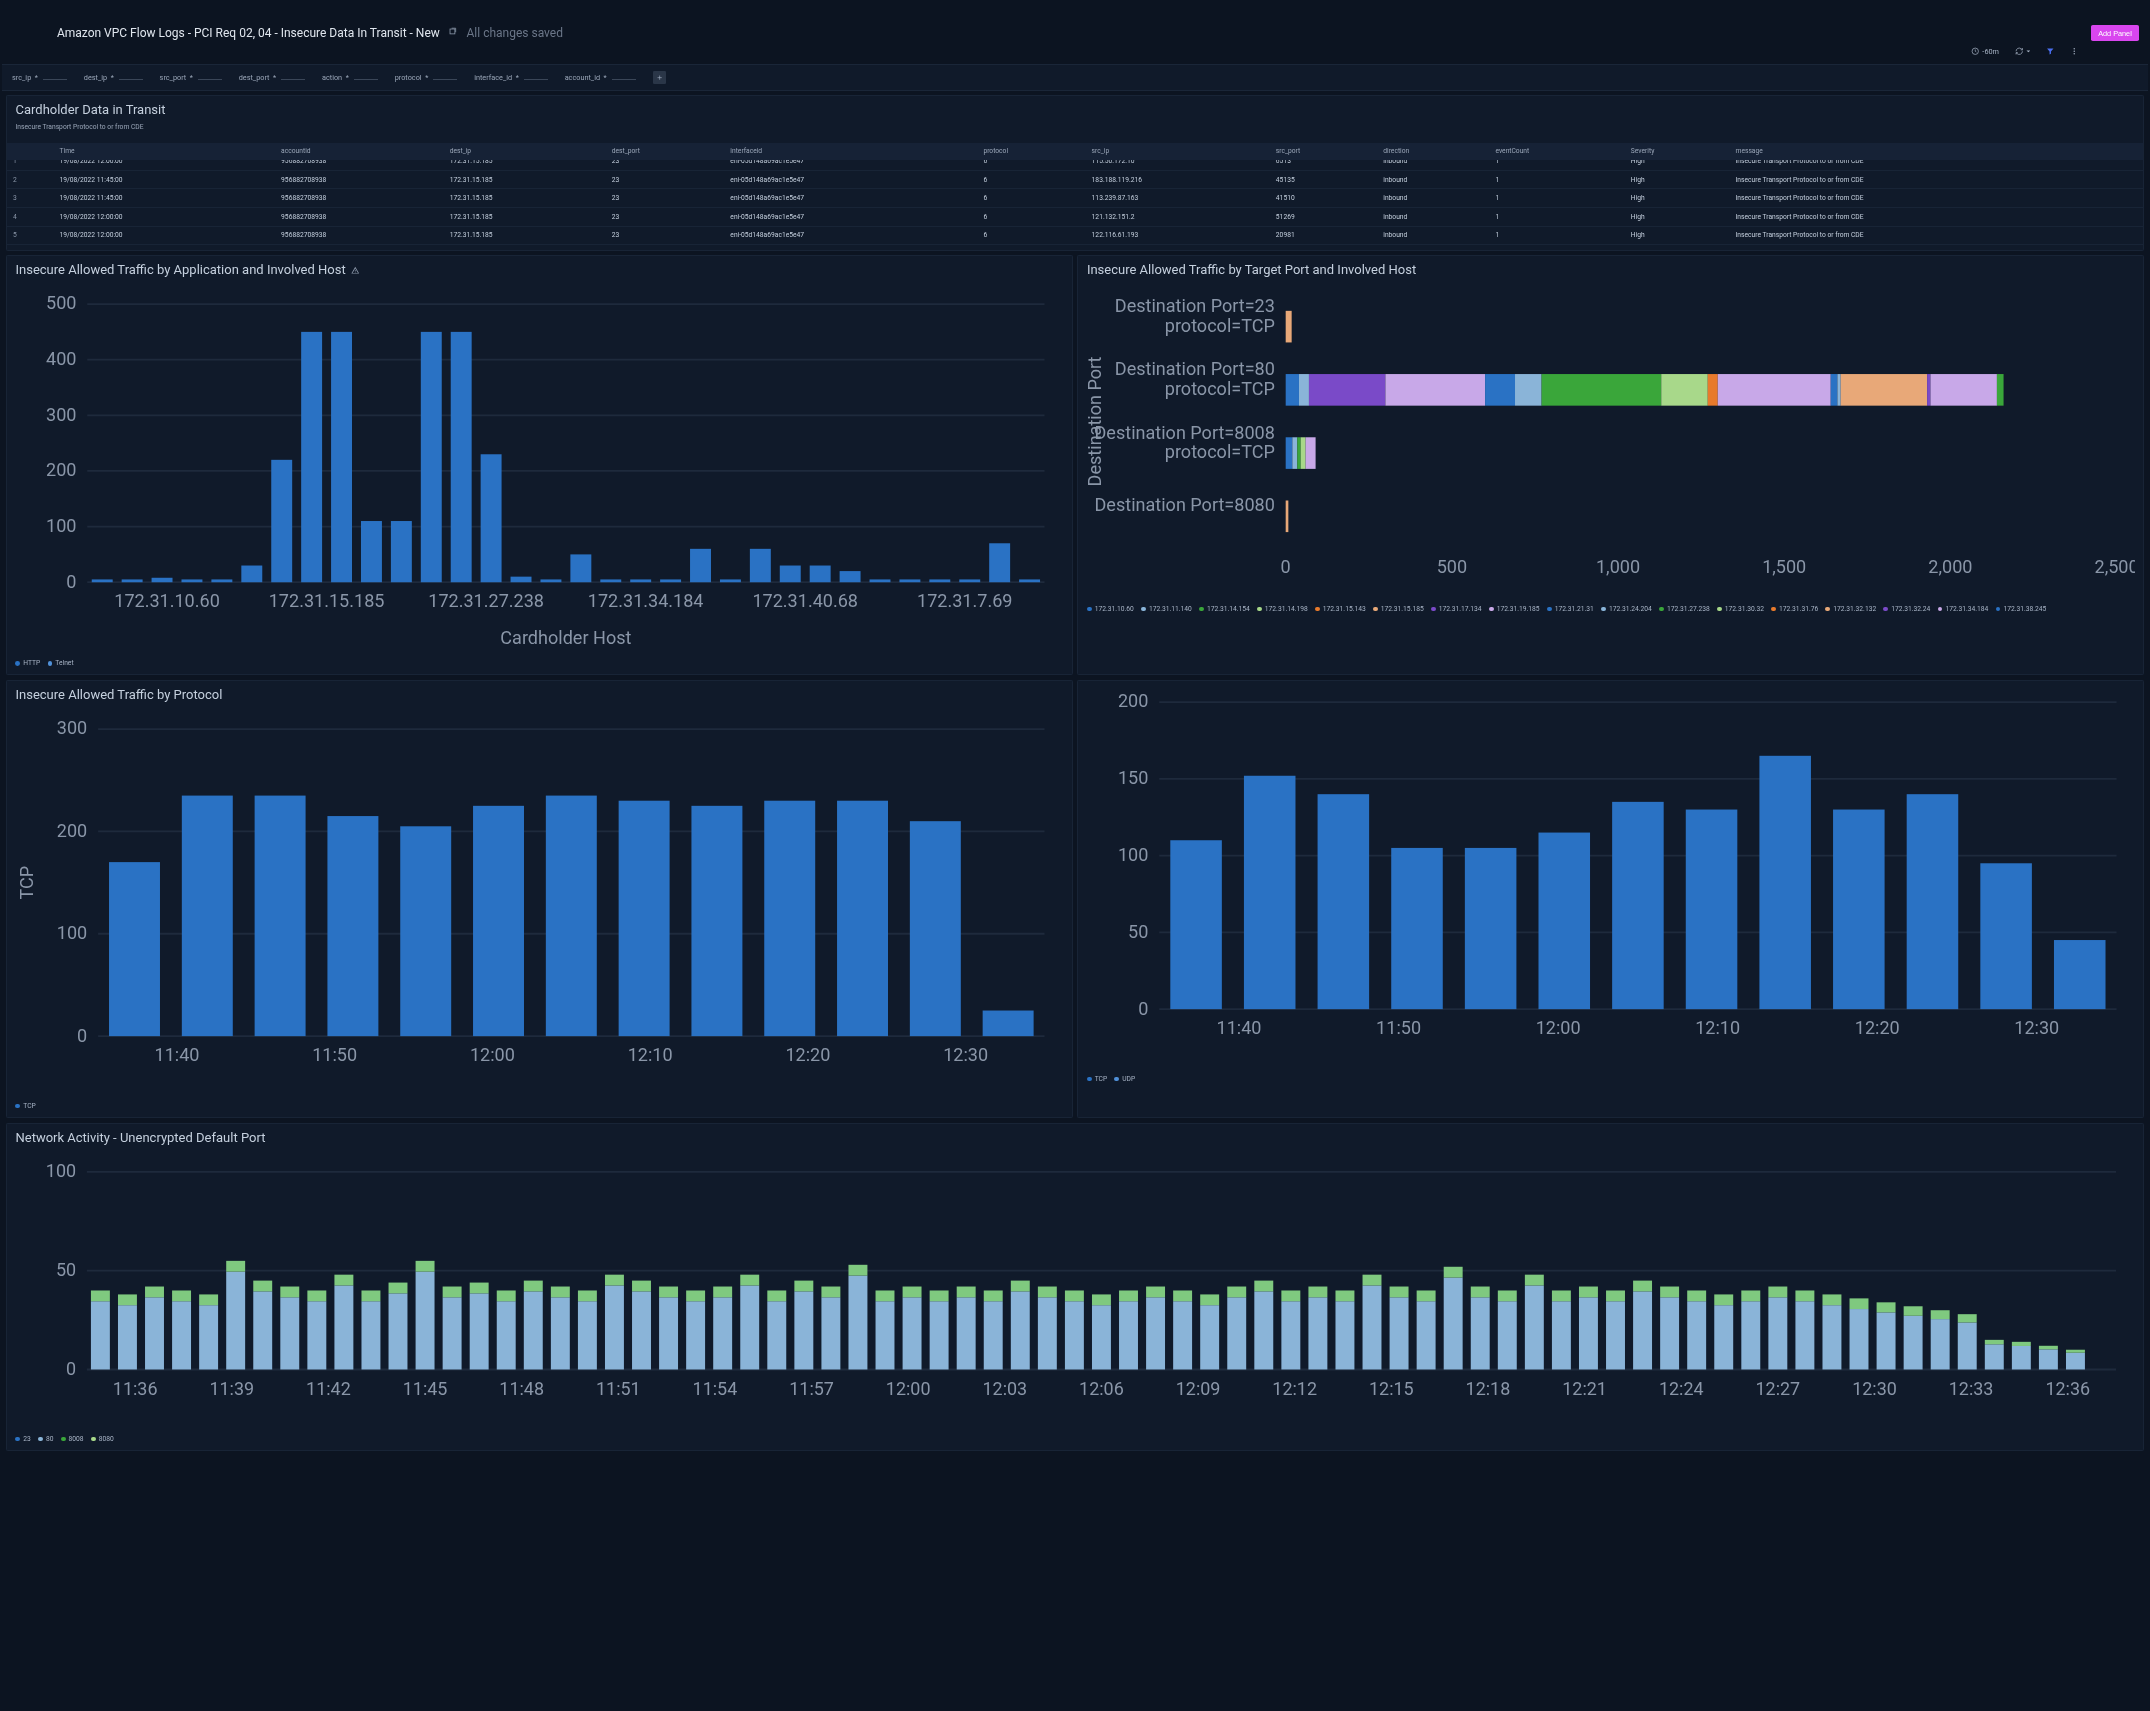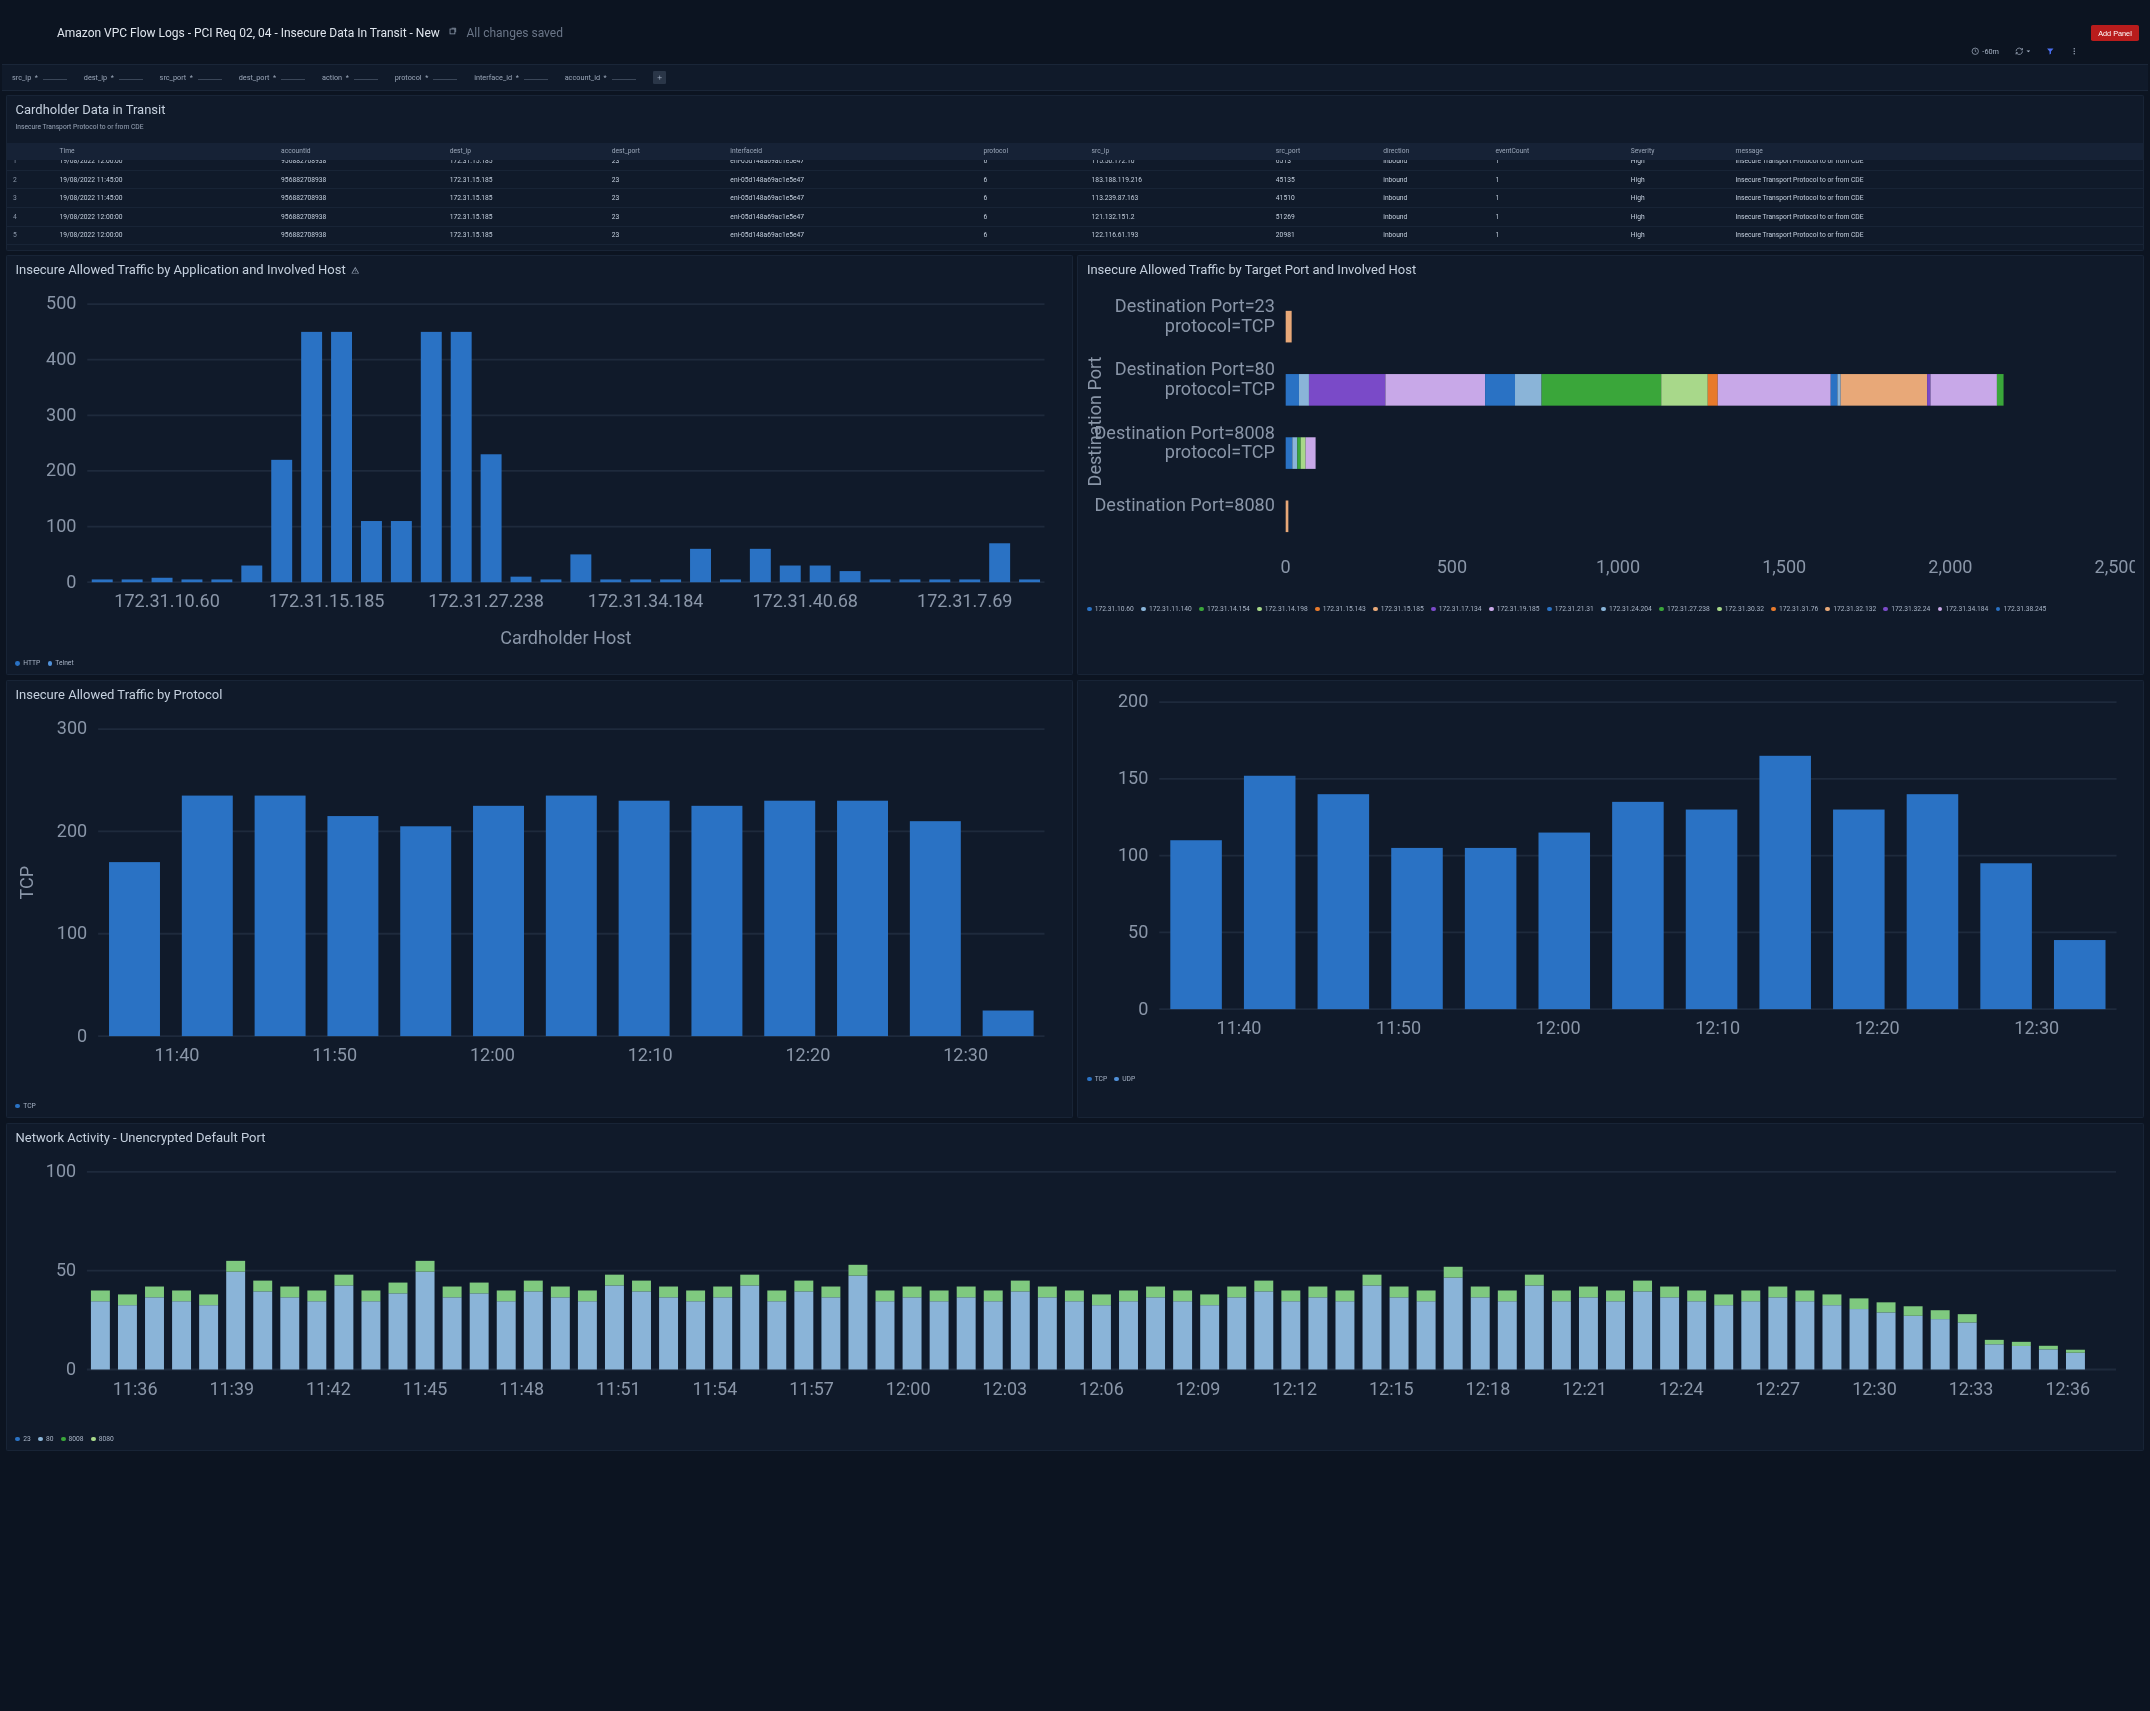--- a/index.html
+++ b/index.html
@@ -4,21 +4,21 @@
 <style>
 * { margin: 0; padding: 0; box-sizing: border-box; }
 body { background: #0c1421; color: #c5d0de; font-family: -apple-system, BlinkMacSystemFont, "Segoe UI", Roboto, sans-serif; font-size: 7.3px; padding: 2.4px; }
 .topbar { display: flex; align-items: center; padding: 6px 8.5px; gap: 8.5px; }
 .title { font-size: 12px; font-weight: 400; color: #e0e6ee; margin-left: 46px; }
 .share-icon { color: #8a96a8; cursor: pointer; }
 .saved-text { color: #6b7688; font-size: 12px; }
 .spacer { flex: 1; }
 .tb-btn { display: inline-flex; align-items: center; gap: 2.4px; color: #a8b4c6; padding: 2.4px 3.6px; cursor: pointer; margin-top: 36px; }
 .tb-btn svg { display: block; }
-.add-panel { background: #b91c1c; color: #fff; padding: 3.6px 7.3px; border-radius: 1.8px; font-size: 7.3px; cursor: pointer; border: none; }
+.add-panel { background: #d946ef; color: #fff; padding: 3.6px 7.3px; border-radius: 1.8px; font-size: 7.3px; cursor: pointer; border: none; }
 .filterbar { display: flex; align-items: center; gap: 17px; padding: 6px 9.7px; background: #101a2a; border-top: 0.6px solid #1a2638; border-bottom: 0.6px solid #1a2638; flex-wrap: wrap; }
 .filter-field { display: flex; align-items: baseline; gap: 3.6px; color: #9aa6b8; font-size: 7.3px; }
 .filter-field .underline { border-bottom: 0.6px solid #3a4658; width: 24px; display: inline-block; height: 0.6px; margin-left: 1.2px; }
 .filter-field .star { color: #9aa6b8; }
 .add-filter { width: 13.3px; height: 13.3px; background: #2a3648; display: flex; align-items: center; justify-content: center; border-radius: 1.2px; color: #a8b4c6; cursor: pointer; }
 .dashboard { display: grid; grid-template-columns: 1fr 1fr; gap: 4.8px; padding: 3.6px; }
 .panel { background: #101a2a; border: 0.6px solid #182436; border-radius: 1.2px; }
 .panel-full { grid-column: 1 / -1; }
 .panel-header { padding: 6px 8.5px; font-size: 13px; color: #c5d0de; display: flex; align-items: center; gap: 4.8px; }
 .panel-body { padding: 2.4px 8.5px 7.3px; }

